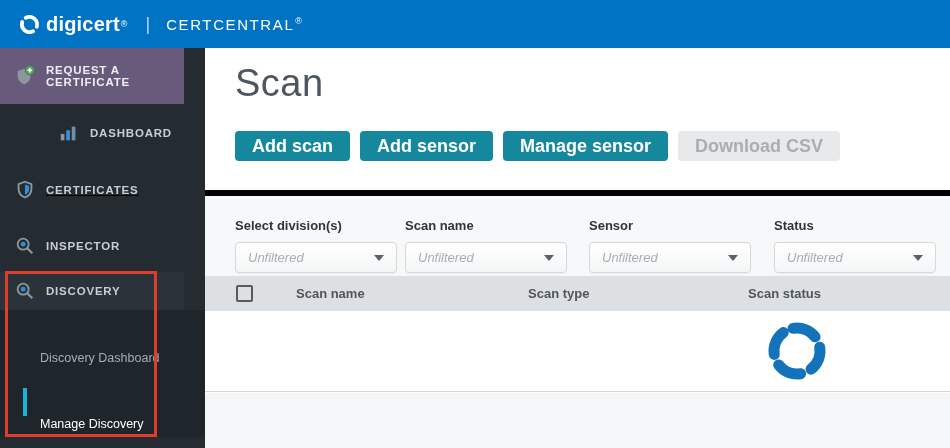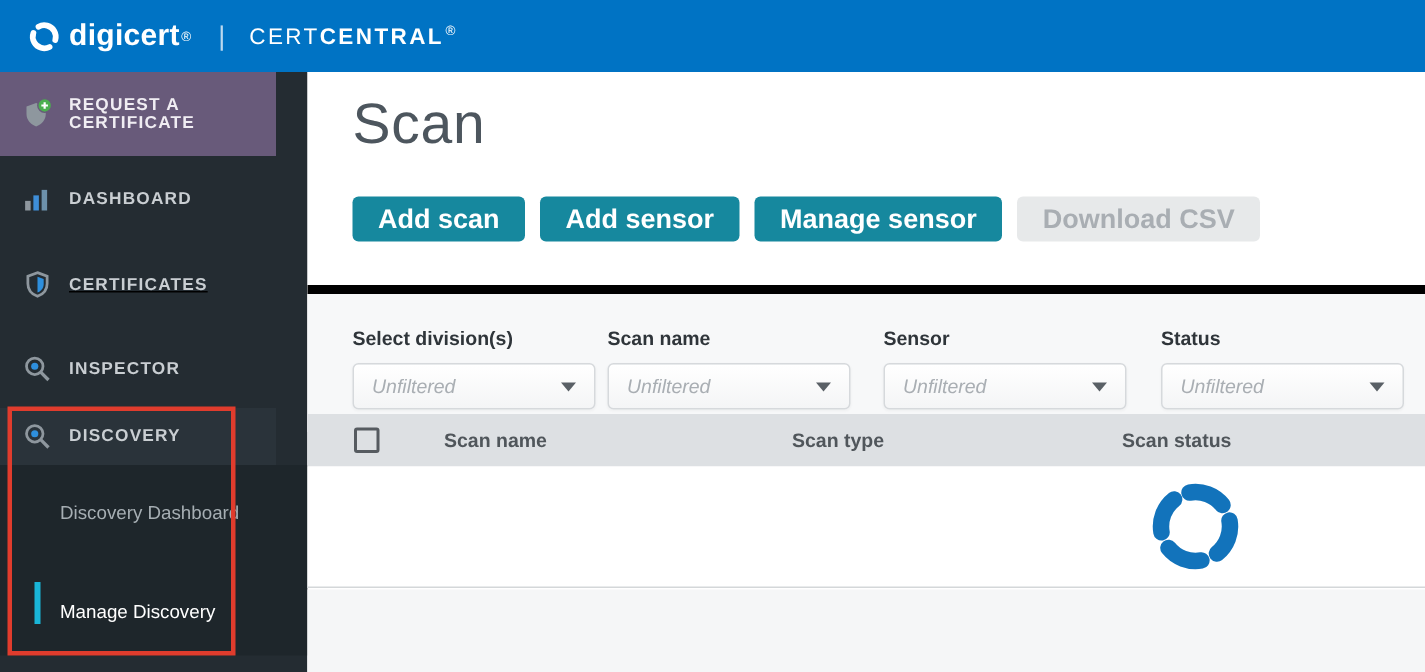--- a/index.html
+++ b/index.html
@@ -10,36 +10,36 @@
   
   .topbar { position:absolute; top:0; left:0; right:0; height:48px; background:#0073c4;
             display:flex; align-items:center; padding-left:18px; }
   .logo-wrap { display:flex; align-items:center; }
   .logo-mark { width:23px; height:23px; margin-right:5px; }
   .brand-text { color:#ffffff; font-size:20px; font-weight:700; letter-spacing:0.2px; }
   .reg { color:#ffffff; font-size:9px; vertical-align:super; margin-left:1px; }
   .brand-divider { color:#bcd9ef; font-size:18px; font-weight:300; margin:0 16px 0 18px; }
   .product { color:#ffffff; font-size:15px; letter-spacing:1.6px; }
   .product .light { font-weight:400; }
-  .product .bold { font-weight:700; }
+  .product .bold { font-weight:400; }
 
   
   .sidebar { position:absolute; top:48px; left:0; width:205px; height:400px; background:#242c32; }
   .nav-item { position:absolute; left:0; width:184px; display:flex; align-items:center;
               padding-left:14px; cursor:pointer; }
   .nav-item .nav-icon { width:22px; height:22px; flex:0 0 22px; margin-right:10px; }
   .nav-label { color:#c9ced2; font-size:11.5px; font-weight:700; letter-spacing:0.8px; }
   .item-request { top:0; height:56px; background:#685a7a; }
   .item-request .nav-label { color:#f0edf3; }
-  .item-dashboard { top:57px; height:56px; }
+  .item-dashboard { top:57px; height:56px;margin-left:44px; }
   .item-certificates { top:114px; height:56px;text-decoration:underline; }
   .item-inspector { top:170px; height:56px; }
   .item-discovery { top:224px; height:38px; background:#2a333a; }
   .submenu { position:absolute; top:262px; left:0; width:205px; height:127px; background:#1e262b; }
-  .sub-item { position:absolute; left:0; width:205px; height:30px; display:flex; align-items:flex-start;
+  .sub-item { position:absolute; left:0; width:205px; height:30px; display:flex; align-items:flex-end;
               padding-left:40px; cursor:pointer; }
   .sub-label { color:#a6aeb3; font-size:12.5px; font-weight:400; }
   .sub-dd { top:25px; } .sub-vr { top:53px; } .sub-md { top:91px; }
   .sub-md .sub-label { color:#ffffff; font-weight:400; }
   .active-bar { position:absolute; left:23px; top:78px; width:4px; height:28px; background:#19b5d8; }
   .discovery-box { position:absolute; left:5px; top:223px; width:152px; height:166px;
                    border:3px solid #e03c2d; pointer-events:none; }
 
   
   .main { position:absolute; top:48px; left:205px; width:665px; height:400px; background:#ffffff; }

